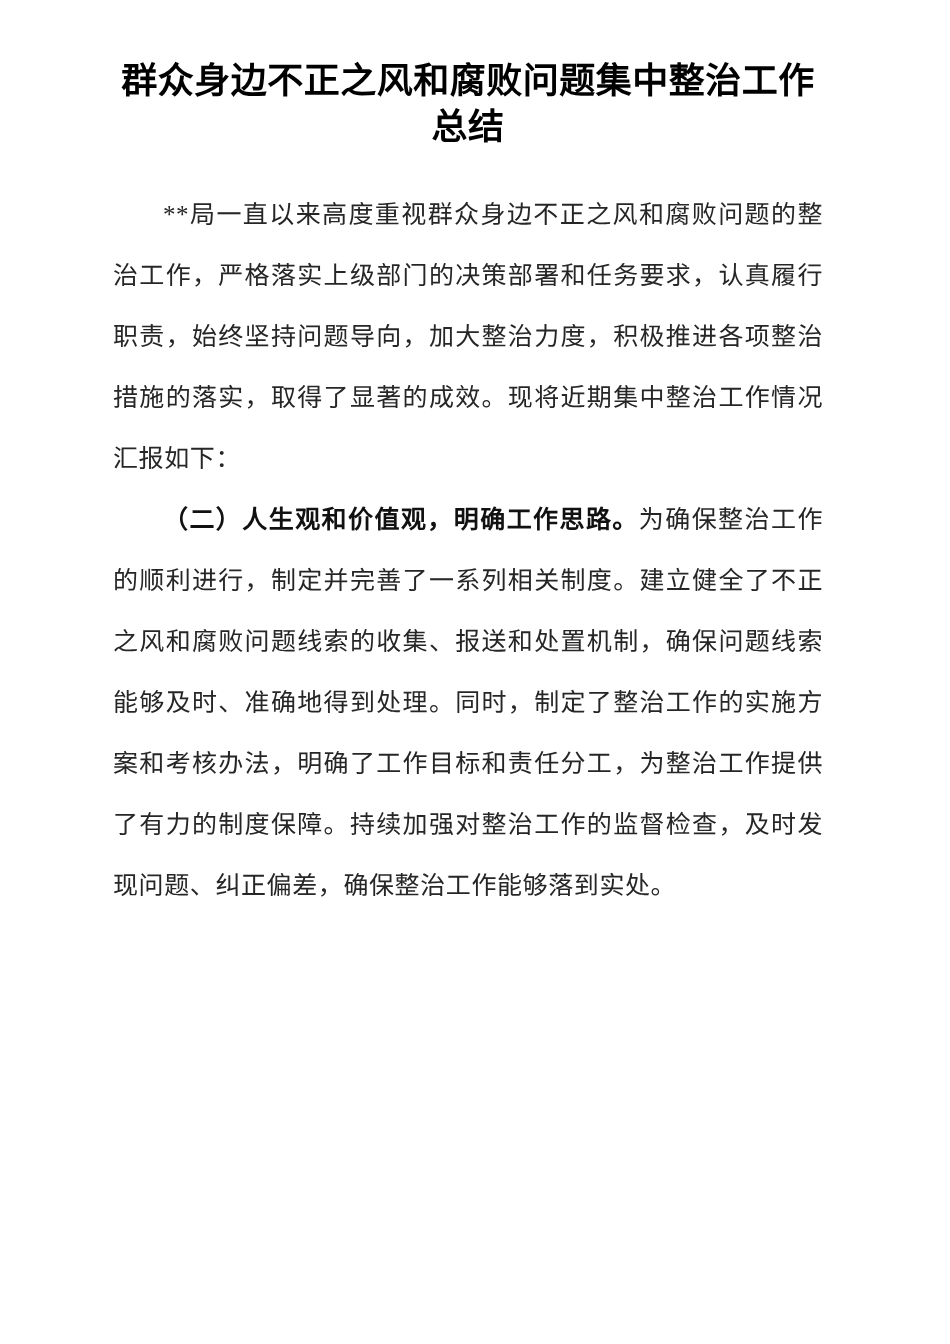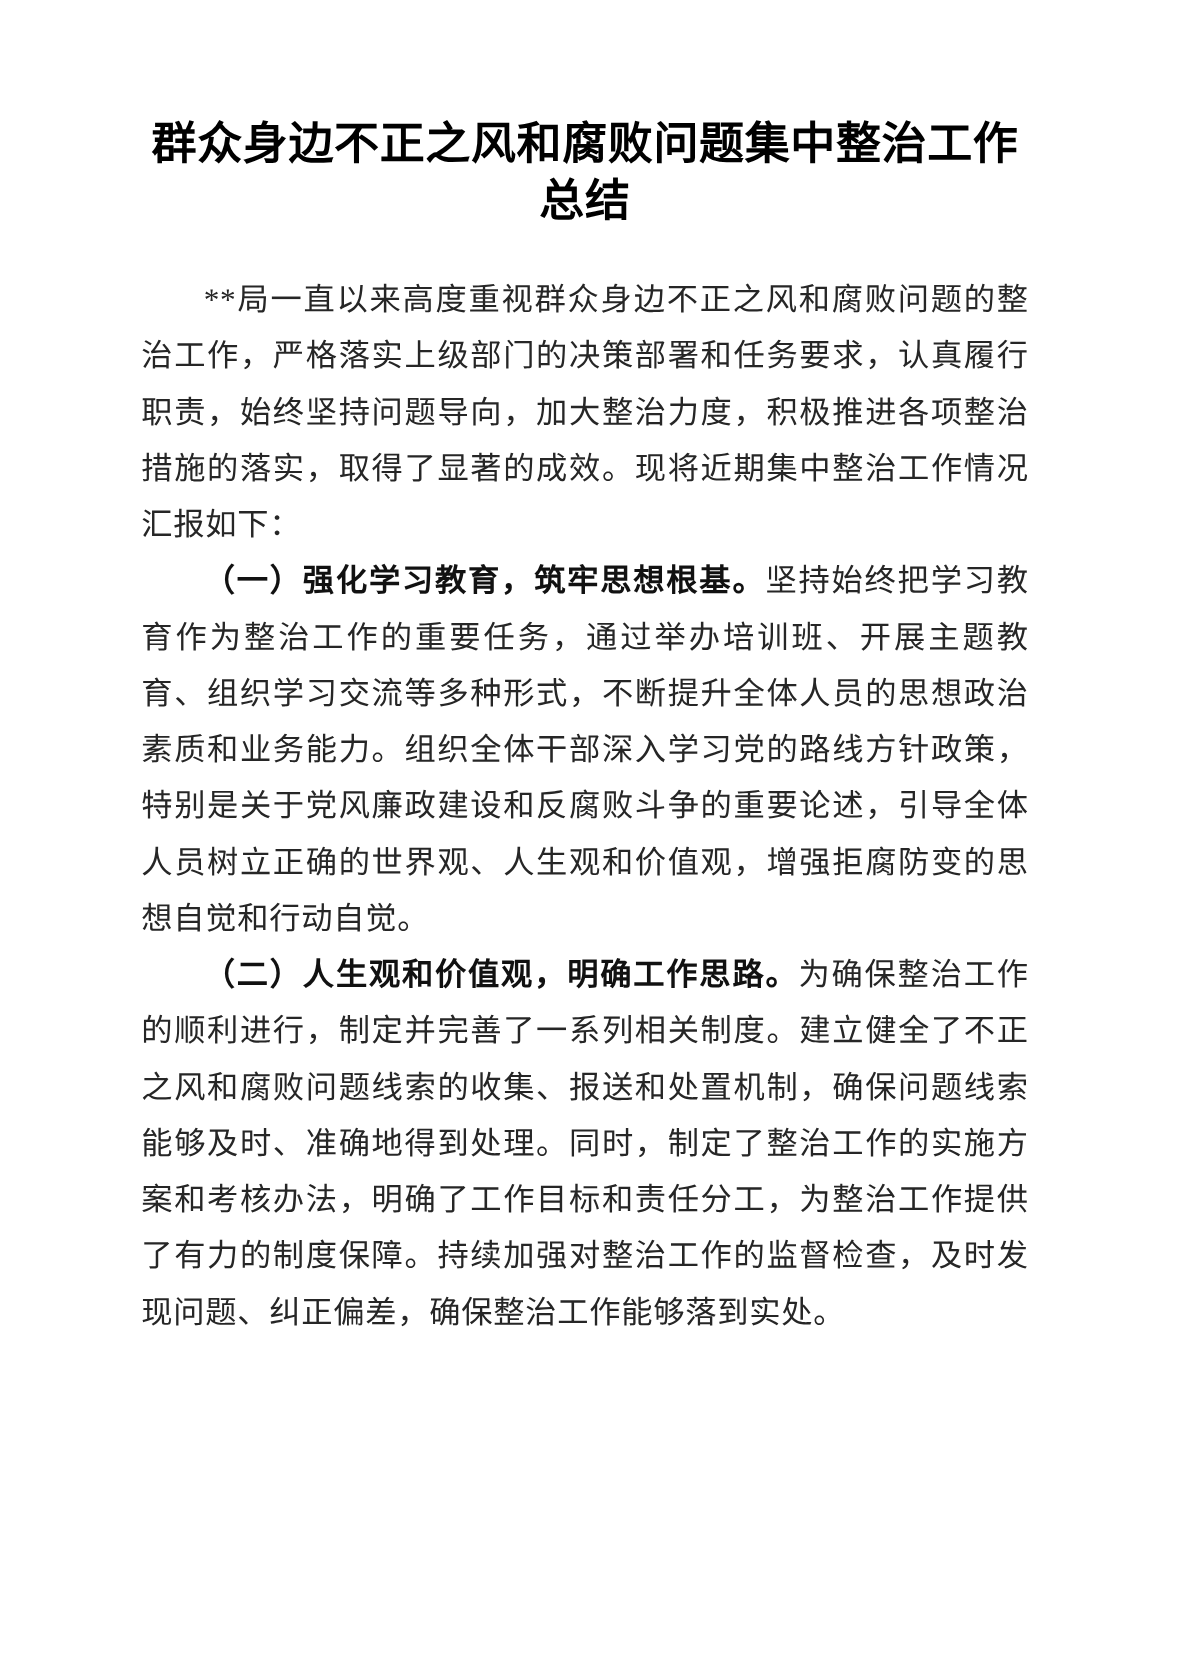--- a/index.html
+++ b/index.html
@@ -28,21 +28,21 @@
   .content {
     position: absolute;
     left: 113px;
     top: 0;
     width: 710px;
   }
 
   
   .doc-title {
     margin: 0;
-    padding-top: 92px;
+    padding-top: 58px;
     font-family: "Liberation Serif", "DejaVu Serif", serif;
     font-weight: bold;
     font-size: 36px;
     line-height: 46px;
     text-align: center;
     letter-spacing: 0.5px;
     color: #000000;
   }
 
   
@@ -55,21 +55,21 @@
     text-indent: 50px;
     letter-spacing: 0px;
     color: #0d0d0d;
   }
 
   
   .body-para {
     margin: 0;
     font-family: "Liberation Serif", "DejaVu Serif", serif;
     font-size: 25px;
-    line-height: 45px;
+    line-height: 61px;
     text-indent: 50px;
     text-align: justify;
     text-justify: inter-ideograph;
     letter-spacing: 0.6px;
     color: #262626;
   }
 
   .body-para .lead {
     font-weight: bold;
     color: #111111;
@@ -85,22 +85,19 @@
 <div class="page">
   <div class="content">
 
     <h1 class="doc-title">群众身边不正之风和腐败问题集中整治工作总结</h1>
 
     <div class="spacer-title-body"></div>
 
     <p class="body-para">**局一直以来高度重视群众身边不正之风和腐败问题的整治工作，严格落实上级部门的决策部署和任务要求，认真履行职责，始终坚持问题导向，加大整治力度，积极推进各项整治措施的落实，取得了显著的成效。现将近期集中整治工作情况汇报如下：</p>
 
 
-    <p class="body-para">
-      <span class="lead">（一）强化学习教育，筑牢思想根基。</span><span>坚持始终把学习教育作为整治工作的重要任务，通过举办培训班、开展主题教育、组织学习交流等多种形式，不断提升全体人员的思想政治素质和业务能力。组织全体干部深入学习党的路线方针政策，特别是关于党风廉政建设和反腐败斗争的重要论述，引导全体人员树立正确的世界观、人生观和价值观，增强拒腐防变的思想自觉和行动自觉。</span>
-    </p>
 
     <p class="body-para">
       <span class="lead">（二）人生观和价值观，明确工作思路。</span><span>为确保整治工作的顺利进行，制定并完善了一系列相关制度。建立健全了不正之风和腐败问题线索的收集、报送和处置机制，确保问题线索能够及时、准确地得到处理。同时，制定了整治工作的实施方案和考核办法，明确了工作目标和责任分工，为整治工作提供了有力的制度保障。持续加强对整治工作的监督检查，及时发现问题、纠正偏差，确保整治工作能够落到实处。</span>
     </p>
 
   </div>
 </div>
 
 </body></html>

